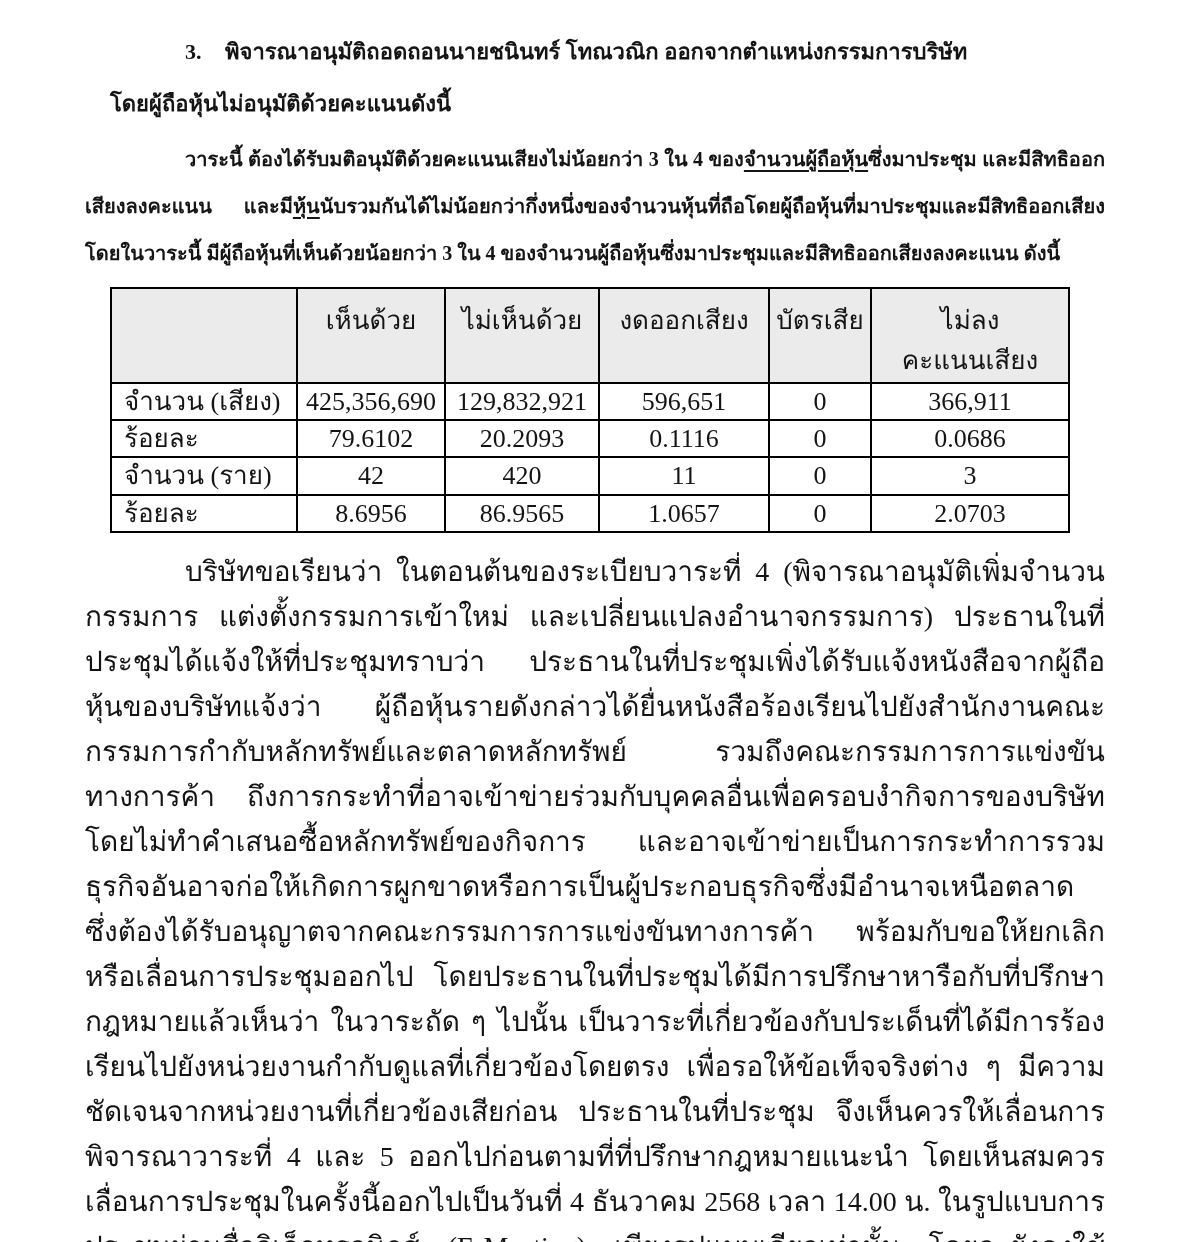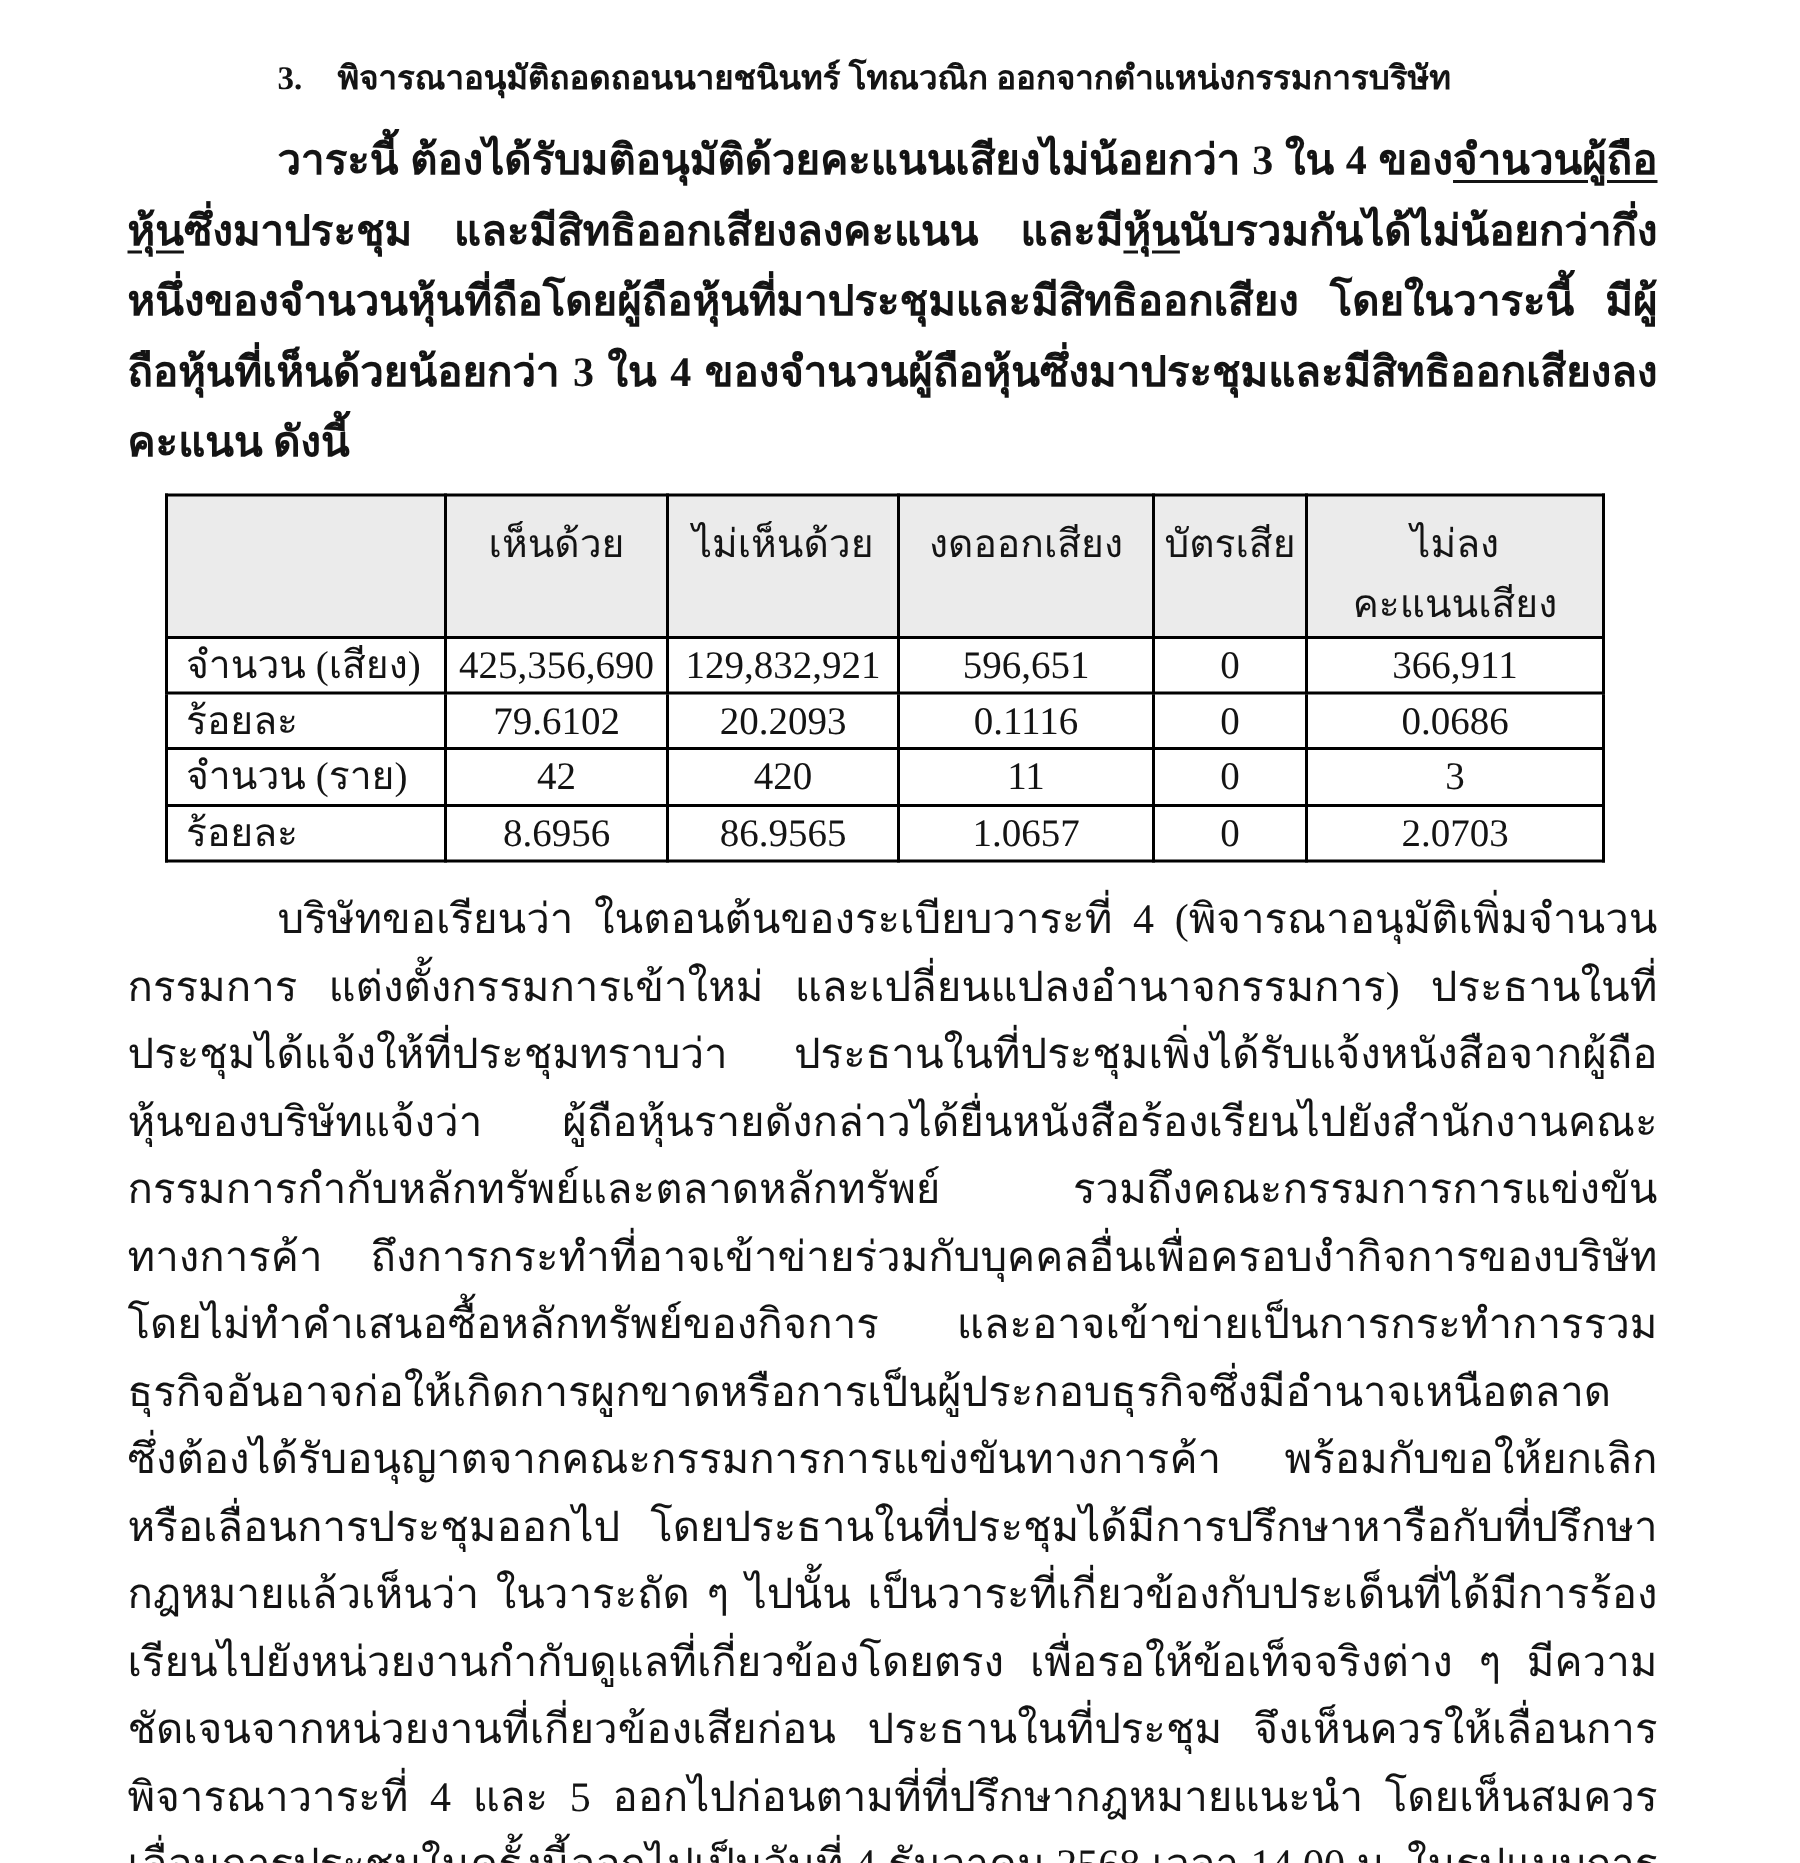--- a/index.html
+++ b/index.html
@@ -19,21 +19,21 @@
   }
   
   .heading{font-weight:bold;font-size:22px;line-height:52px;}
   .h-line1{padding-left:100px;}
   .h-num{display:inline-block;width:40px;}
   .h-line2{padding-left:25px;}
   
   .para-req{
     margin:6px 0 4px 0;
     font-weight:bold;
-    font-size:28px;
+    font-size:20px;
     line-height:47px;
     text-align:justify;
     text-indent:100px;
   }
   .u{text-decoration:underline;text-decoration-thickness:2px;text-underline-offset:4px;}
   
   table.vote{
     border-collapse:collapse;
     margin:10px 0 0 25px;
     width:958px;
@@ -71,20 +71,21 @@
     text-indent:100px;
   }
 </style>
 </head>
 <body>
 
 <div class="page">
 
   <div class="heading">
     <div class="h-line1"><span class="h-num">3.</span><span>พิจารณาอนุมัติถอดถอนนายชนินทร์ โทณวณิก ออกจากตำแหน่งกรรมการบริษัท</span></div>
+    <div class="h-line2">โดยผู้ถือหุ้นไม่อนุมัติด้วยคะแนนดังนี้</div>
   </div>
 
   <p class="para-req"><span>วาระนี้ ต้องได้รับมติอนุมัติด้วยคะแนนเสียงไม่น้อยกว่า 3 ใน 4 ของ</span><span class="u">จำนวนผู้ถือหุ้น</span><span>ซึ่งมาประชุม และมีสิทธิออกเสียงลงคะแนน และมี</span><span class="u">หุ้น</span><span>นับรวมกันได้ไม่น้อยกว่ากึ่งหนึ่งของจำนวนหุ้นที่ถือโดยผู้ถือหุ้นที่มาประชุมและมีสิทธิออกเสียง โดยในวาระนี้ มีผู้ถือหุ้นที่เห็นด้วยน้อยกว่า 3 ใน 4 ของจำนวนผู้ถือหุ้นซึ่งมาประชุมและมีสิทธิออกเสียงลงคะแนน ดังนี้</span></p>
 
   <table class="vote">
     <colgroup>
       <col style="width:186px">
         <col style="width:148px">
         <col style="width:154px">
       <col style="width:170px">

